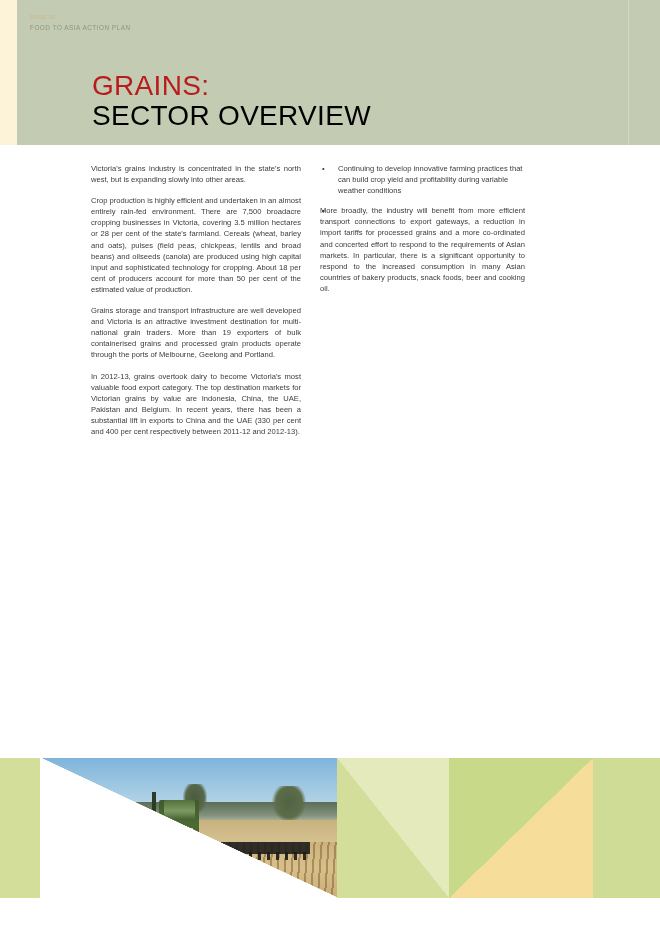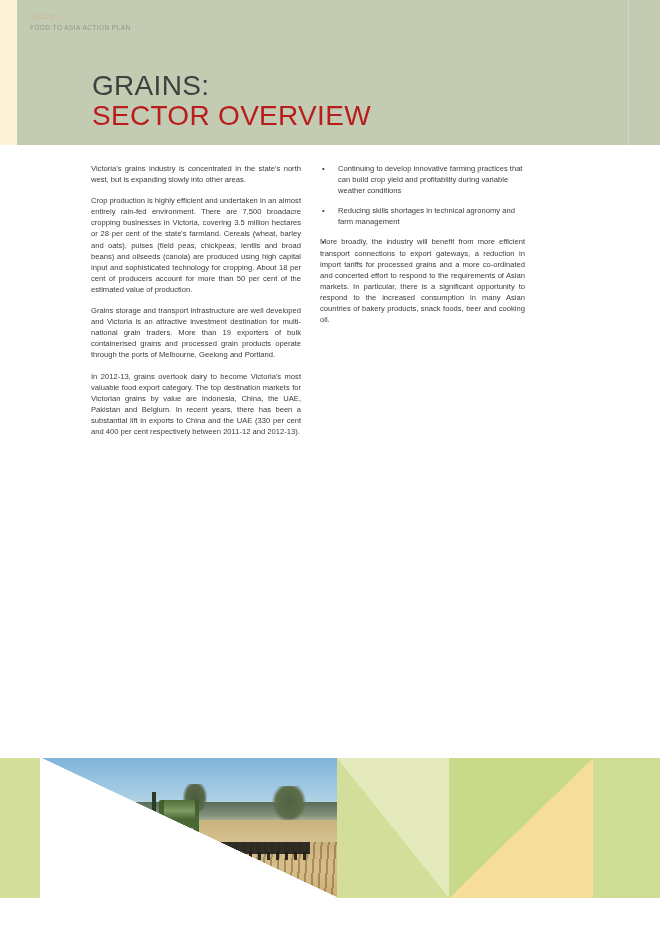--- a/index.html
+++ b/index.html
@@ -64,28 +64,28 @@
     position: absolute;
     left: 92px;
     top: 50px;
     line-height: 1.07;
   }
   #title-line-1 {
     display: block;
     font-size: 28px;
     font-weight: 400;
     letter-spacing: 0.3px;
-    color: #404040;
+    color: #b91c1c;
   }
   #title-line-2 {
     display: block;
     font-size: 28px;
     font-weight: 400;
     letter-spacing: 0.3px;
-    color: #b91c1c;
+    color: #000000;
   }
 
   
   #content {
     position: absolute;
     left: 0;
     top: 163px;
     width: 660px;
   }
   .column {
@@ -298,21 +298,20 @@
 
   <div class="column" id="column-right">
 
     <ul class="bullet-list">
       <li class="bullet-item">
         <span class="bullet-marker">•</span>
         <span>Continuing to develop innovative farming practices that can build crop yield and profitability during variable weather conditions</span>
       </li>
       <li class="bullet-item">
         <span class="bullet-marker">•</span>
-        <span>Reducing skills shortages in technical agronomy and farm management</span>
       </li>
       <li class="bullet-item">
         <span class="bullet-marker">•</span>
       </li>
     </ul>
 
     <p class="body-paragraph">More broadly, the industry will benefit from more efficient transport connections to export gateways, a reduction in import tariffs for processed grains and a more co-ordinated and concerted effort to respond to the requirements of Asian markets. In particular, there is a significant opportunity to respond to the increased consumption in many Asian countries of bakery products, snack foods, beer and cooking oil.</p>
   </div>
 
 </div>

